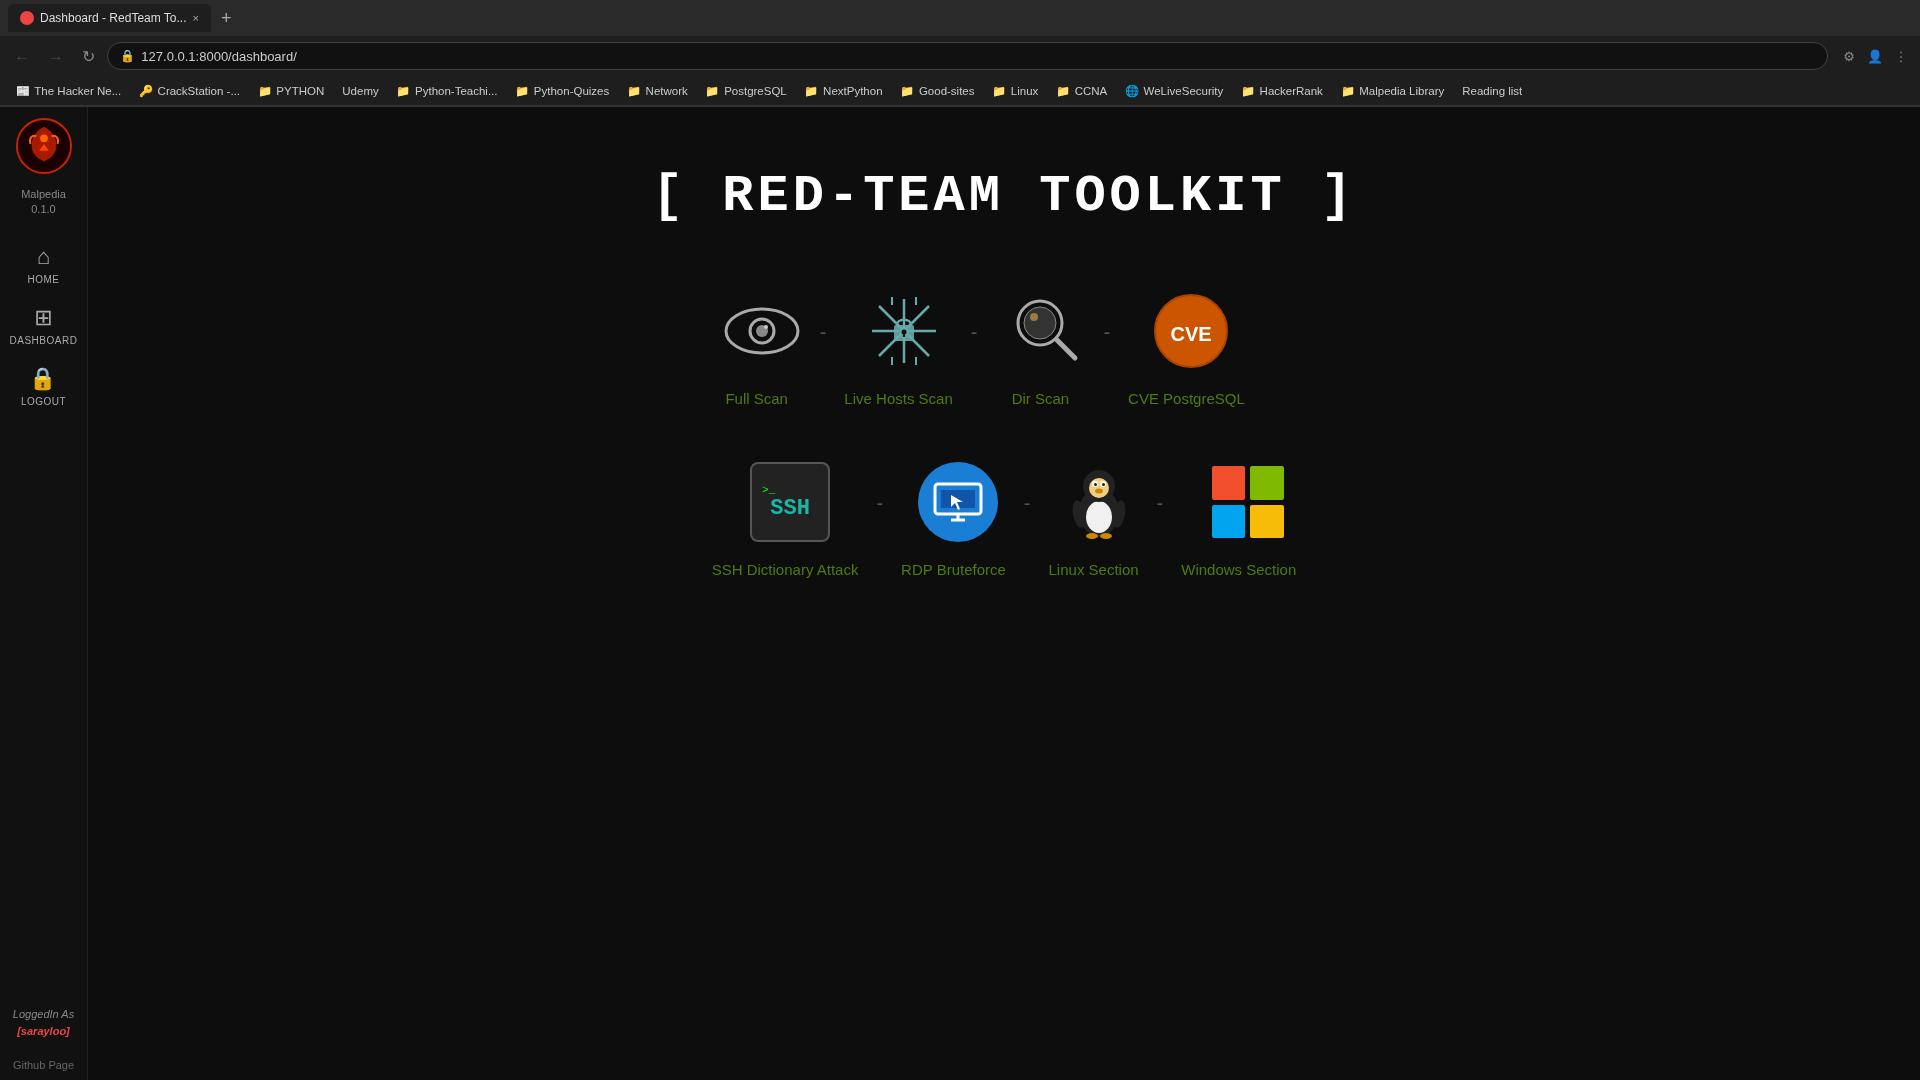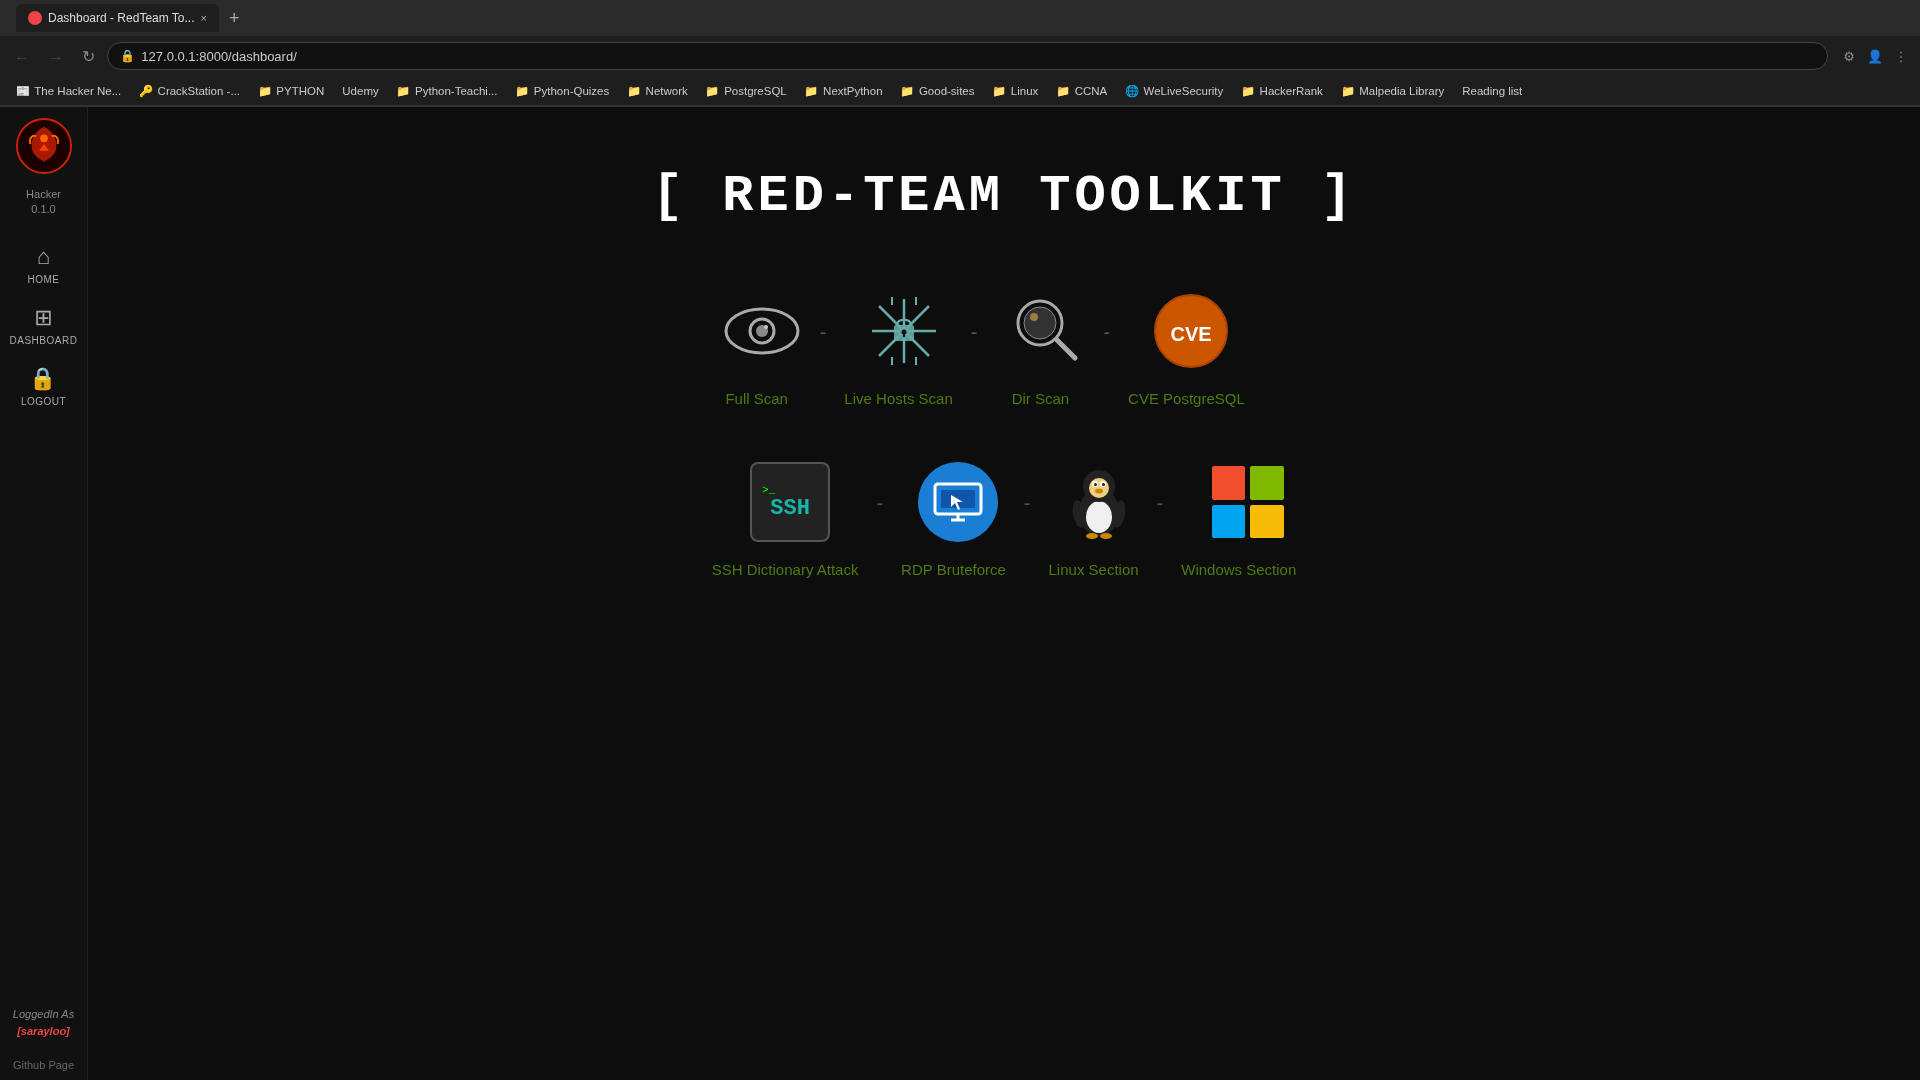--- a/index.html
+++ b/index.html
@@ -17,21 +17,21 @@
     .browser-chrome {
       background: #1e1e1e;
       border-bottom: 1px solid #333;
     }
 
     .browser-tab-bar {
       display: flex;
       align-items: center;
       height: 36px;
       background: #2a2a2a;
-      padding: 0 16px;
+      padding: 0 8px;
     }
 
     .browser-tab {
       display: flex;
       align-items: center;
       background: #1e1e1e;
       color: #ddd;
       padding: 0 12px;
       height: 28px;
       border-radius: 6px 6px 0 0;
@@ -448,21 +448,21 @@
 
         <path d="M30 10 C20 15 15 25 18 35 C20 40 25 44 30 46 C35 44 40 40 42 35 C45 25 40 15 30 10Z" fill="#cc2200" opacity="0.8"></path>
         <path d="M22 20 C18 18 14 22 16 28" stroke="#ff6600" stroke-width="2" fill="none"></path>
         <path d="M38 20 C42 18 46 22 44 28" stroke="#ff6600" stroke-width="2" fill="none"></path>
         <path d="M25 35 L30 28 L35 35" fill="#ff4400"></path>
         <circle cx="30" cy="22" r="4" fill="#ff6600"></circle>
       </svg>
     </div>
 
     <div class="sidebar-version">
-      <div>Hacker</div>
+      <div>Malpedia</div>
       <div>0.1.0</div>
     </div>
 
     <div class="sidebar-nav-item">
       <span class="sidebar-nav-icon">⌂</span>
       <span class="sidebar-nav-label">HOME</span>
     </div>
 
     <div class="sidebar-nav-item">
       <span class="sidebar-nav-icon">⊞</span>

